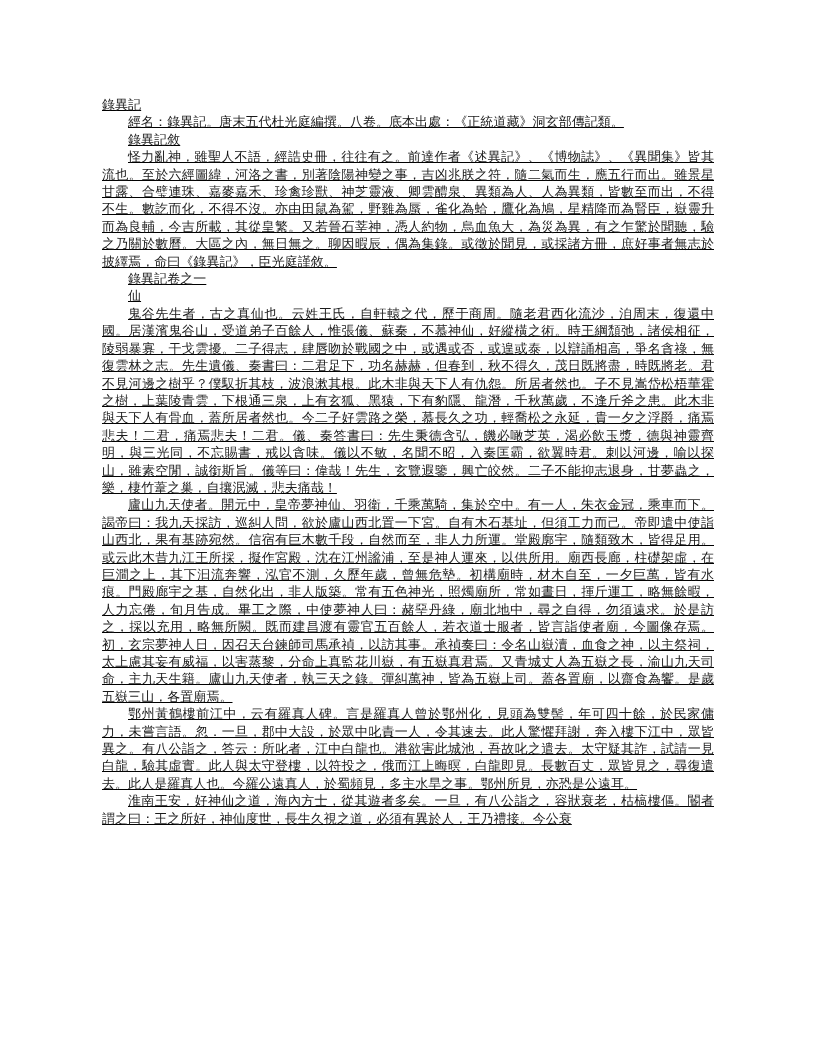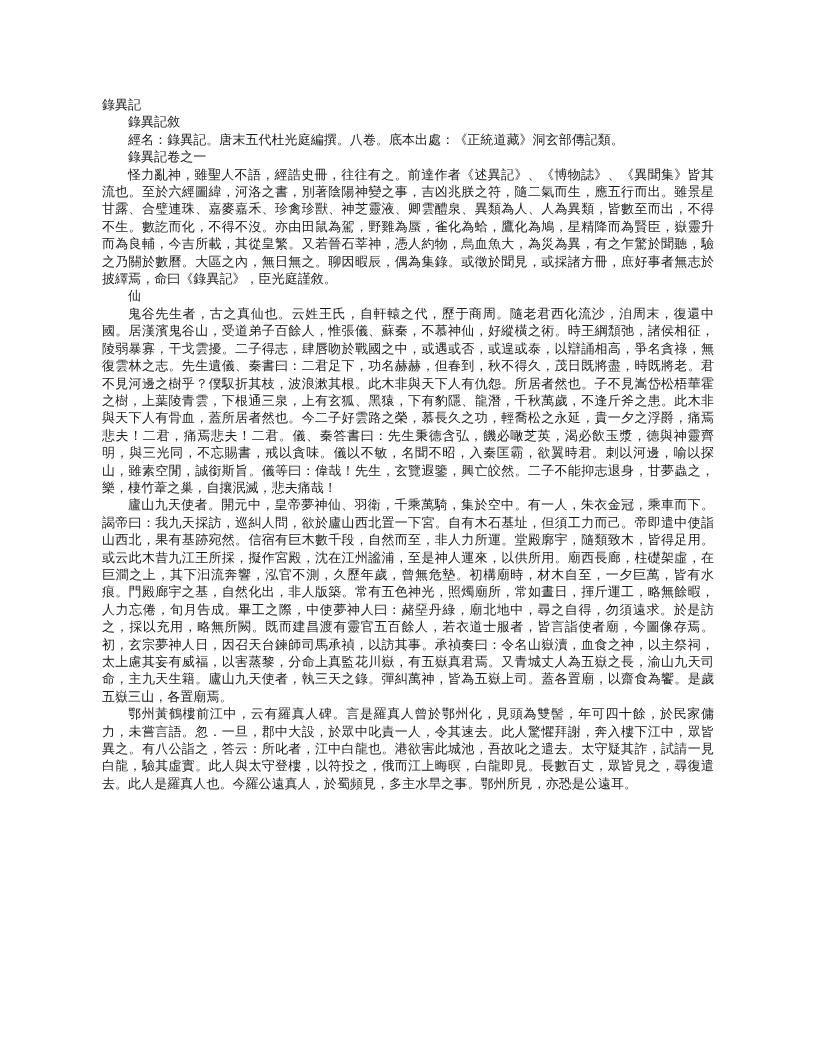--- a/index.html
+++ b/index.html
@@ -15,20 +15,21 @@
     -webkit-font-smoothing: antialiased;
   }
   .page {
     position: relative;
     width: 816px;
     height: 1056px;
     box-sizing: border-box;
     padding: 96px 102px 96px 102px;
     background: #ffffff;
     overflow: hidden;
+    text-decoration: underline;
   }
   .doc-body {
     width: 612px;
     font-size: 13.0px;
     line-height: 17.4px;
     text-align: justify;
     text-justify: inter-character;
     letter-spacing: 0.05px;
     color: #1a1a1a;
   }
@@ -52,32 +53,33 @@
   }
 </style>
 </head>
 <body>
 
 <div class="page">
   <div class="doc-body">
 
     <p class="para flush">錄異記</p>
 
+    <p class="para indent1line">經名：錄異記。唐末五代杜光庭編撰。八卷。底本出處：《正統道藏》洞玄部傳記類。</p>
+
     <p class="para indent1line">錄異記敘</p>
 
-    <p class="para indent1line">經名：錄異記。唐末五代杜光庭編撰。八卷。底本出處：《正統道藏》洞玄部傳記類。</p>
+    <p class="para indent2">怪力亂神，雖聖人不語，經誥史冊，往往有之。前達作者《述異記》、《博物誌》、《異聞集》皆其流也。至於六經圖緯，河洛之書，別著陰陽神變之事，吉凶兆朕之符，隨二氣而生，應五行而出。雖景星甘露、合璧連珠、嘉麥嘉禾、珍禽珍獸、神芝靈液、卿雲醴泉、異類為人、人為異類，皆數至而出，不得不生。數訖而化，不得不沒。亦由田鼠為駕，野雞為蜃，雀化為蛤，鷹化為鳩，星精降而為賢臣，嶽靈升而為良輔，今吉所載，其從皇繁。又若晉石莘神，憑人約物，烏血魚大，為災為異，有之乍驚於聞聽，驗之乃關於數曆。大區之內，無日無之。聊因暇辰，偶為集錄。或徵於聞見，或採諸方冊，庶好事者無志於披繹焉，命曰《錄異記》，臣光庭謹敘。</p>
 
     <p class="para indent1line">錄異記卷之一</p>
-
-    <p class="para indent2">怪力亂神，雖聖人不語，經誥史冊，往往有之。前達作者《述異記》、《博物誌》、《異聞集》皆其流也。至於六經圖緯，河洛之書，別著陰陽神變之事，吉凶兆朕之符，隨二氣而生，應五行而出。雖景星甘露、合璧連珠、嘉麥嘉禾、珍禽珍獸、神芝靈液、卿雲醴泉、異類為人、人為異類，皆數至而出，不得不生。數訖而化，不得不沒。亦由田鼠為駕，野雞為蜃，雀化為蛤，鷹化為鳩，星精降而為賢臣，嶽靈升而為良輔，今吉所載，其從皇繁。又若晉石莘神，憑人約物，烏血魚大，為災為異，有之乍驚於聞聽，驗之乃關於數曆。大區之內，無日無之。聊因暇辰，偶為集錄。或徵於聞見，或採諸方冊，庶好事者無志於披繹焉，命曰《錄異記》，臣光庭謹敘。</p>
 
 
     <p class="para indent1line">仙</p>
 
     <p class="para indent2">鬼谷先生者，古之真仙也。云姓王氏，自軒轅之代，歷于商周。隨老君西化流沙，洎周末，復還中國。居漢濱鬼谷山，受道弟子百餘人，惟張儀、蘇秦，不慕神仙，好縱橫之術。時王綱頹弛，諸侯相征，陵弱暴寡，干戈雲擾。二子得志，肆唇吻於戰國之中，或遇或否，或遑或泰，以辯誦相高，爭名貪祿，無復雲林之志。先生遺儀、秦書曰：二君足下，功名赫赫，但春到，秋不得久，茂日既將盡，時既將老。君不見河邊之樹乎？僕馭折其枝，波浪漱其根。此木非與天下人有仇怨。所居者然也。子不見嵩岱松梧華霍之樹，上葉陵青雲，下根通三泉，上有玄狐、黑猿，下有豹隱、龍潛，千秋萬歲，不逢斤斧之患。此木非與天下人有骨血，蓋所居者然也。今二子好雲路之榮，慕長久之功，輕喬松之永延，貴一夕之浮爵，痛焉悲夫！二君，痛焉悲夫！二君。儀、秦答書曰：先生秉德含弘，饑必噉芝英，渴必飲玉漿，德與神靈齊明，與三光同，不忘賜書，戒以貪味。儀以不敏，名聞不昭，入秦匡霸，欲翼時君。刺以河邊，喻以探山，雖素空閒，誠銜斯旨。儀等曰：偉哉！先生，玄覽遐鑒，興亡皎然。二子不能抑志退身，甘夢蟲之，樂，棲竹葦之巢，自攘泯滅，悲夫痛哉！</p>
 
     <p class="para indent2">廬山九天使者。開元中，皇帝夢神仙、羽衛，千乘萬騎，集於空中。有一人，朱衣金冠，乘車而下。謁帝曰：我九天採訪，巡糾人問，欲於廬山西北置一下宮。自有木石基址，但須工力而己。帝即遣中使詣山西北，果有基跡宛然。信宿有巨木數千段，自然而至，非人力所運。堂殿廓宇，隨類致木，皆得足用。或云此木昔九江王所採，擬作宮殿，沈在江州謐浦，至是神人運來，以供所用。廟西長廊，柱礎架虛，在巨澗之上，其下汩流奔響，泓官不測，久歷年歲，曾無危墊。初構廟時，材木自至，一夕巨萬，皆有水痕。門殿廊宇之基，自然化出，非人版築。常有五色神光，照燭廟所，常如晝日，揮斤運工，略無餘暇，人力忘倦，旬月告成。畢工之際，中使夢神人曰：赭堊丹綠，廟北地中，尋之自得，勿須遠求。於是訪之，採以充用，略無所闕。既而建昌渡有靈官五百餘人，若衣道士服者，皆言詣使者廟，今圖像存焉。初，玄宗夢神人日，因召天台鍊師司馬承禎，以訪其事。承禎奏曰：令名山嶽瀆，血食之神，以主祭祠，太上慮其妄有威福，以害蒸黎，分命上真監花川嶽，有五嶽真君焉。又青城丈人為五嶽之長，渝山九天司命，主九天生籍。廬山九天使者，執三天之錄。彈糾萬神，皆為五嶽上司。蓋各置廟，以齋食為饗。是歲五嶽三山，各置廟焉。</p>
 
     <p class="para indent2">鄂州黃鶴樓前江中，云有羅真人碑。言是羅真人曾於鄂州化，見頭為雙髻，年可四十餘，於民家傭力，未嘗言語。忽．一旦，郡中大設，於眾中叱責一人，令其速去。此人驚懼拜謝，奔入樓下江中，眾皆異之。有八公詣之，答云：所叱者，江中白龍也。港欲害此城池，吾故叱之遣去。太守疑其詐，試請一見白龍，驗其虛實。此人與太守登樓，以符投之，俄而江上晦暝，白龍即見。長數百丈，眾皆見之，尋復遣去。此人是羅真人也。今羅公遠真人，於蜀頻見，多主水旱之事。鄂州所見，亦恐是公遠耳。</p>
 
+    <p class="para indent2">淮南王安，好神仙之道，海內方士，從其遊者多矣。一旦，有八公詣之，容狀衰老，枯槁樓傴。閽者謂之曰：王之所好，神仙度世，長生久視之道，必須有異於人，王乃禮接。今公衰</p>
 
   </div>
 </div>
 
 </body></html>

